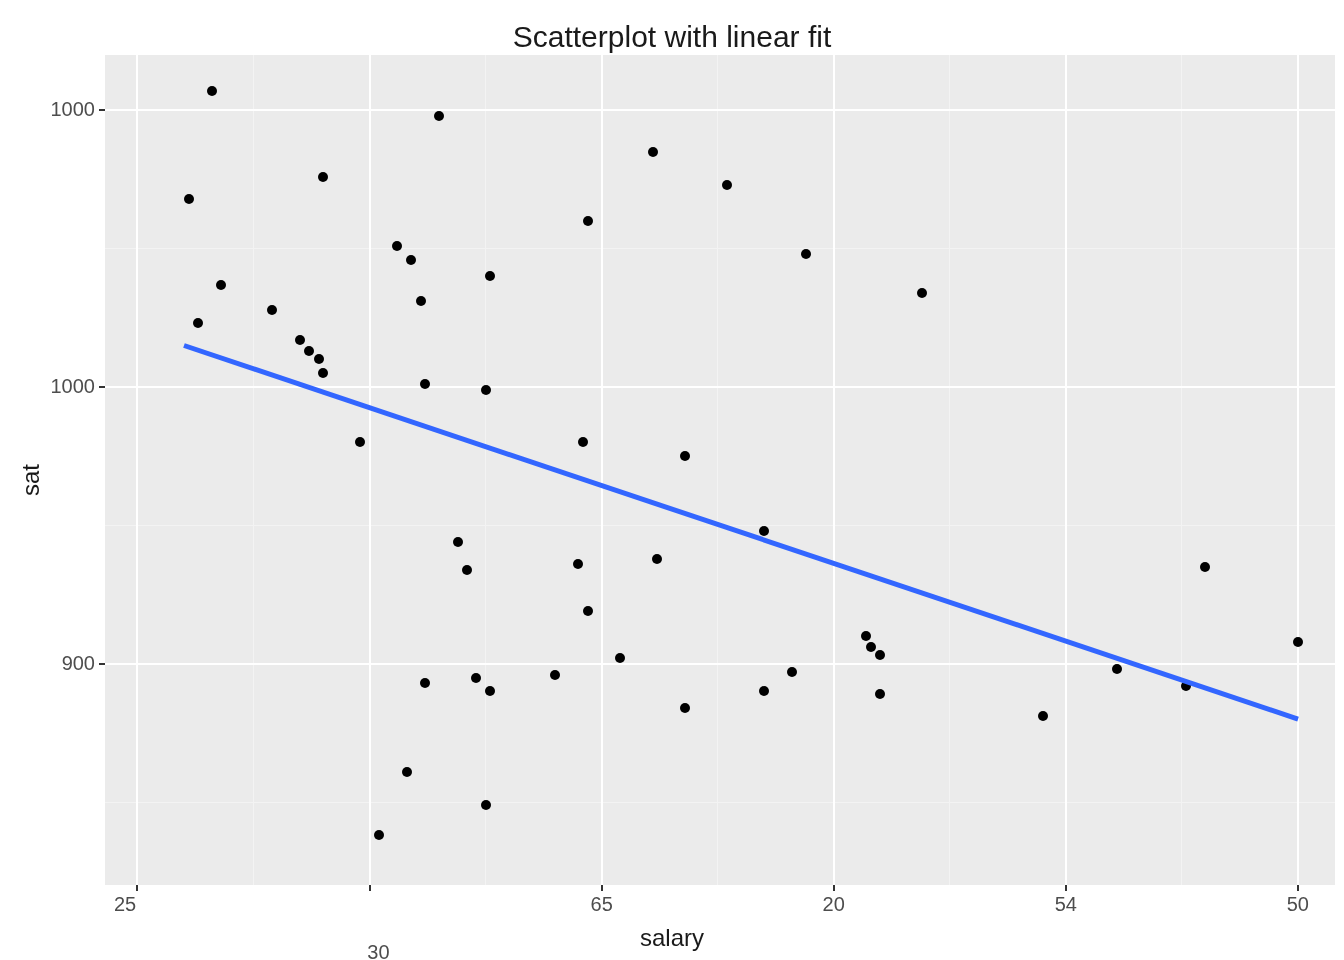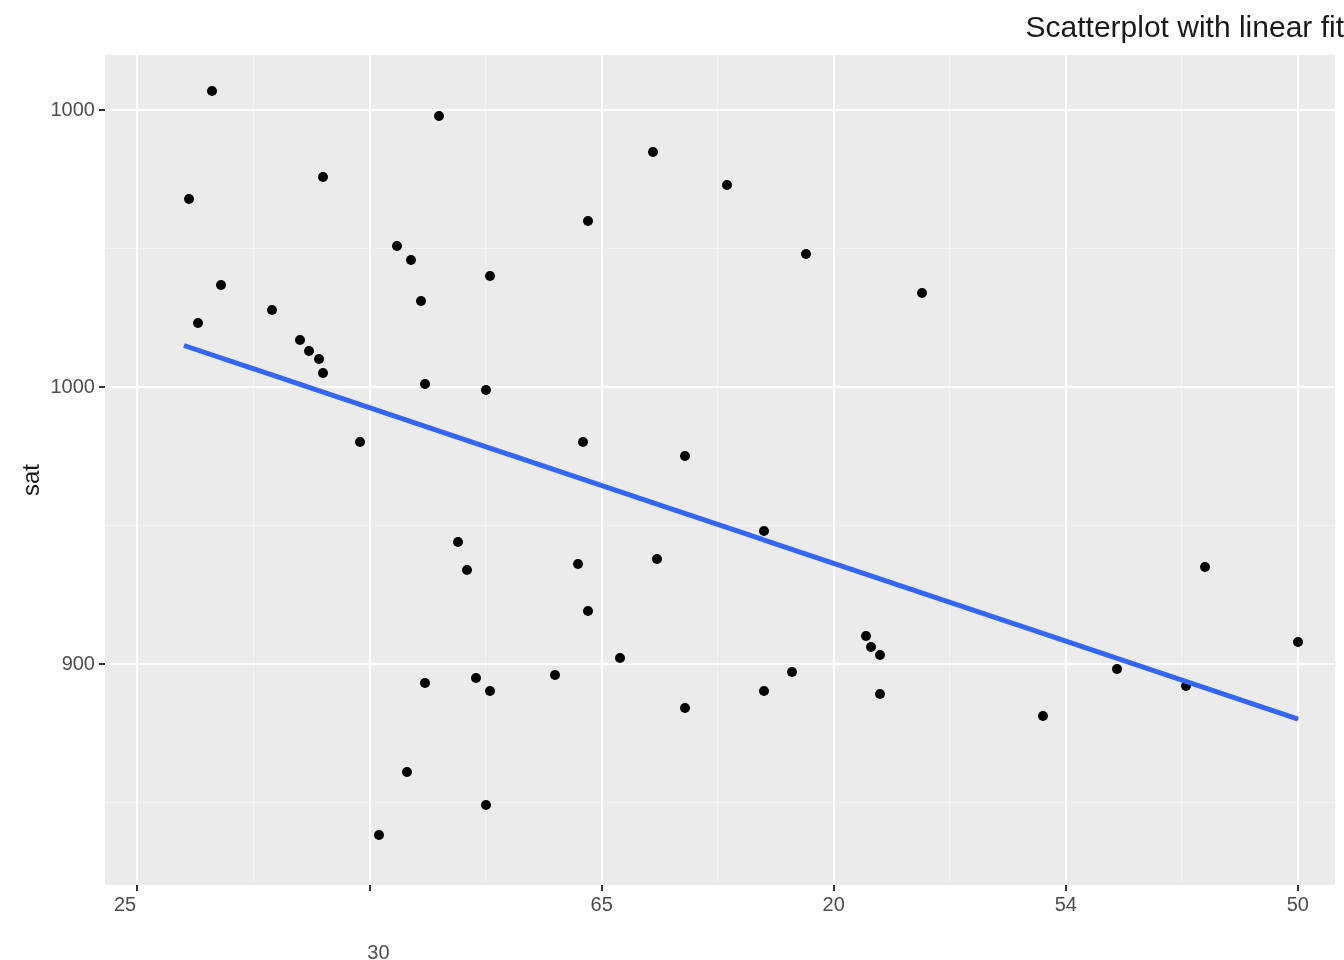--- a/index.html
+++ b/index.html
@@ -11,24 +11,24 @@
     font-family: Arial, Helvetica, sans-serif;
     color: #1a1a1a;
   }
   .chart-wrap {
     position: relative;
     width: 1344px;
     height: 960px;
   }
   .chart-title {
     position: absolute;
-    top: 10px;
+    top: 20px;
     left: 0;
     width: 100%;
-    text-align: right;
+    text-align: center;
     font-size: 30px;
     font-weight: 400;
   }
   .y-axis-title {
     position: absolute;
     left: 15px;
     top: 0;
     height: 100%;
     display: flex;
     align-items: center;
@@ -87,20 +87,21 @@
   }
 </style>
 </head>
 <body>
 
 <div class="chart-wrap">
   <div class="chart-title">Scatterplot with linear fit</div>
   <div class="y-axis-title">
       <span>sat</span>
     </div>
+  <div class="x-axis-title">salary</div>
   <div id="panel" class="panel" style="left: 105px; top: 55px; width: 1230px; height: 830px;">
       <div class="gridline-minor" style="left: 148.028px; top: 0px; width: 1px; height: 830px;"></div>
       <div class="gridline-minor" style="left: 380.104px; top: 0px; width: 1px; height: 830px;"></div>
       <div class="gridline-minor" style="left: 612.179px; top: 0px; width: 1px; height: 830px;"></div>
       <div class="gridline-minor" style="left: 844.255px; top: 0px; width: 1px; height: 830px;"></div>
       <div class="gridline-minor" style="left: 1076.33px; top: 0px; width: 1px; height: 830px;"></div>
       <div class="gridline-minor" style="top: 746.5px; left: 0px; height: 1px; width: 1230px;"></div>
       <div class="gridline-minor" style="top: 469.833px; left: 0px; height: 1px; width: 1230px;"></div>
       <div class="gridline-minor" style="top: 193.167px; left: 0px; height: 1px; width: 1230px;"></div>
       <div class="gridline-major" style="left: 31.4906px; top: 0px; width: 2px; height: 830px;"></div>

